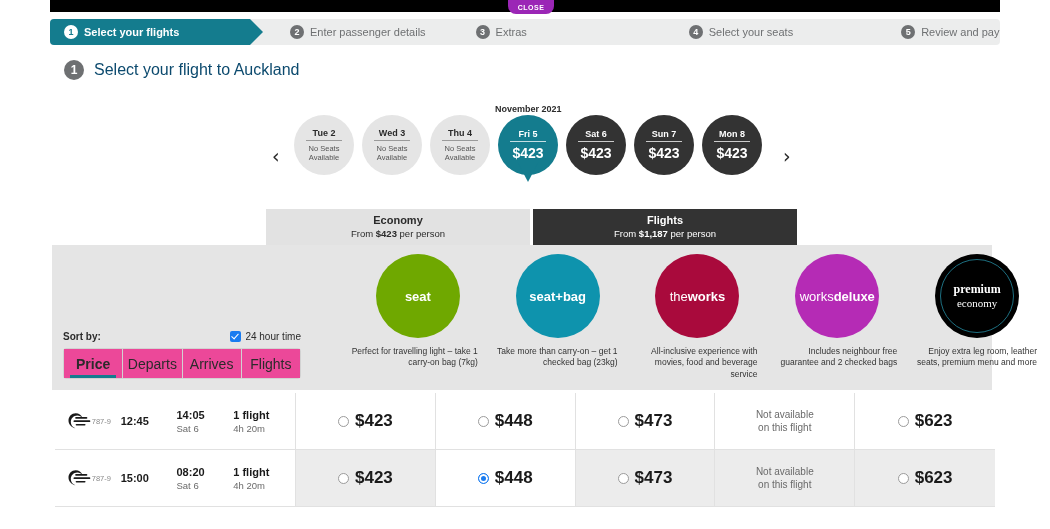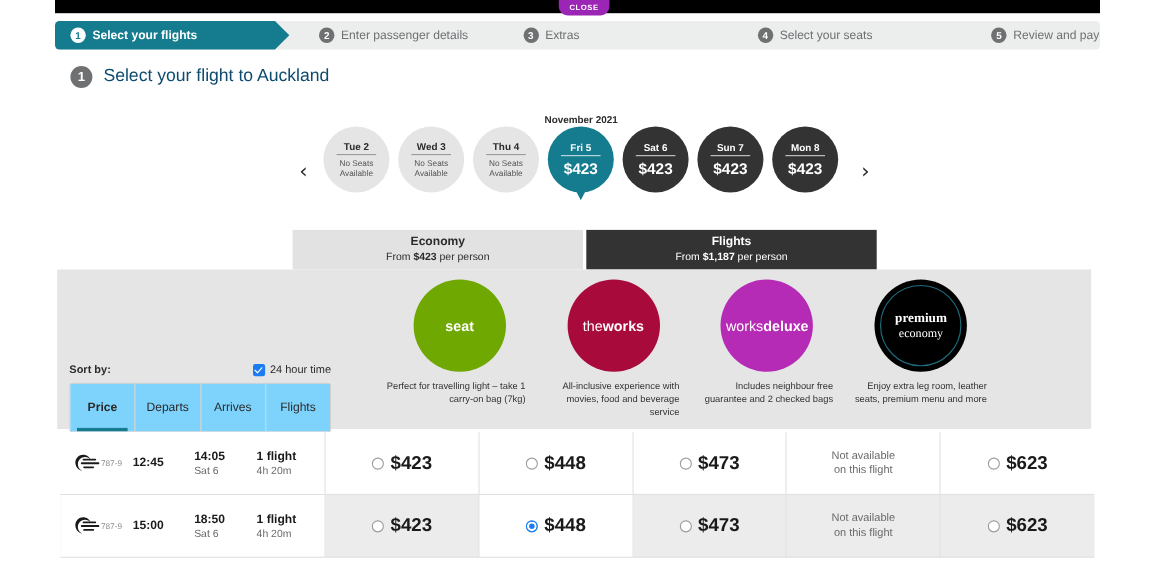--- a/index.html
+++ b/index.html
@@ -171,23 +171,23 @@
     position: relative; cursor: pointer;
   }
   .chk:after {
     content: ""; position: absolute; left: 3px; top: 1px;
     width: 3px; height: 6px; border: solid #fff;
     border-width: 0 1.6px 1.6px 0; transform: rotate(42deg);
   }
   .hour-label { font-size: 10px; color: #2b2b2b; }
   .sort-tabs { display: flex; background: #fff; border: 1px solid #d2d2d2; border-radius: 3px; }
   .sort-tab {
-    flex: 1; height: 43px; font-size: 11px; color: #2b2b2b; cursor: pointer;
+    flex: 1; height: 29px; font-size: 14px; color: #2b2b2b; cursor: pointer;
     display: flex; align-items: center; justify-content: center;
-    border-right: 1px solid #d2d2d2; position: relative; background: #7dd3fc;
+    border-right: 1px solid #d2d2d2; position: relative; background: #ec4899;
   }
   .sort-tab:last-child { border-right: none; }
   .sort-tab.active { font-weight: bold; }
   .sort-tab.active:after {
     content: ""; position: absolute; left: 6px; right: 6px; bottom: 0; height: 3px;
     background: #147c8e;
   }
 
   
   .rows { position: absolute; left: 55px; top: 393px; width: 940px; }
@@ -327,20 +327,26 @@
   <div class="fare-band">
     <div class="fare-cols">
 
       <div class="fare-col">
         <div class="fare-circle fc-seat">
           <span>seat</span>
         </div>
         <div class="fare-desc">Perfect for travelling light – take 1 carry-on bag (7kg)</div>
       </div>
 
+      <div class="fare-col">
+        <div class="fare-circle fc-bag">
+          <span>seat+bag</span>
+        </div>
+        <div class="fare-desc">Take more than carry-on – get 1 checked bag (23kg)</div>
+      </div>
 
       <div class="fare-col">
         <div class="fare-circle fc-works">
           <span><span class="light">the</span><span>works</span></span>
         </div>
         <div class="fare-desc">All-inclusive experience with movies, food and beverage service</div>
       </div>
 
       <div class="fare-col">
         <div class="fare-circle fc-dlx">
@@ -432,21 +438,21 @@
           <svg class="koru" viewBox="0 0 26 20">
             <path d="M3.5 9.5c0-4 3.2-7.2 7.2-7.2 3.1 0 5.8 2 6.8 4.8-1.2-1.6-3.1-2.6-5.2-2.6-3.6 0-6.5 2.9-6.5 6.5 0 2.9 1.9 5.4 4.6 6.2-3.9-.5-6.9-3.8-6.9-7.7z" fill="#1a1a1a"></path>
             <path d="M9.5 9.3h14.8c.6 0 1 .4 1 .9s-.4.9-1 .9H9.5c-.6 0-1-.4-1-.9s.4-.9 1-.9z" fill="#1a1a1a"></path>
             <path d="M11 6.1h10.5c.5 0 .9.4.9.8s-.4.8-.9.8H11c-.5 0-.9-.4-.9-.8s.4-.8.9-.8z" fill="#1a1a1a"></path>
             <path d="M11.5 13h8.2c.5 0 .9.4.9.8s-.4.8-.9.8h-8.2c-.5 0-.9-.4-.9-.8s.4-.8.9-.8z" fill="#1a1a1a"></path>
           </svg>
           <span class="aircraft">787-9</span>
         </div>
         <div class="t-dep">15:00</div>
         <div class="t-arr">
-          <div class="t-main">18:50</div>
+          <div class="t-main">08:20</div>
           <div class="t-sub">Sat 6</div>
         </div>
         <div class="t-dur">
           <div class="t-main">1 flight</div>
           <div class="t-sub">4h 20m</div>
         </div>
       </div>
       <div class="fcell">
         <span class="radio"></span>
         <span class="price">$423</span>

